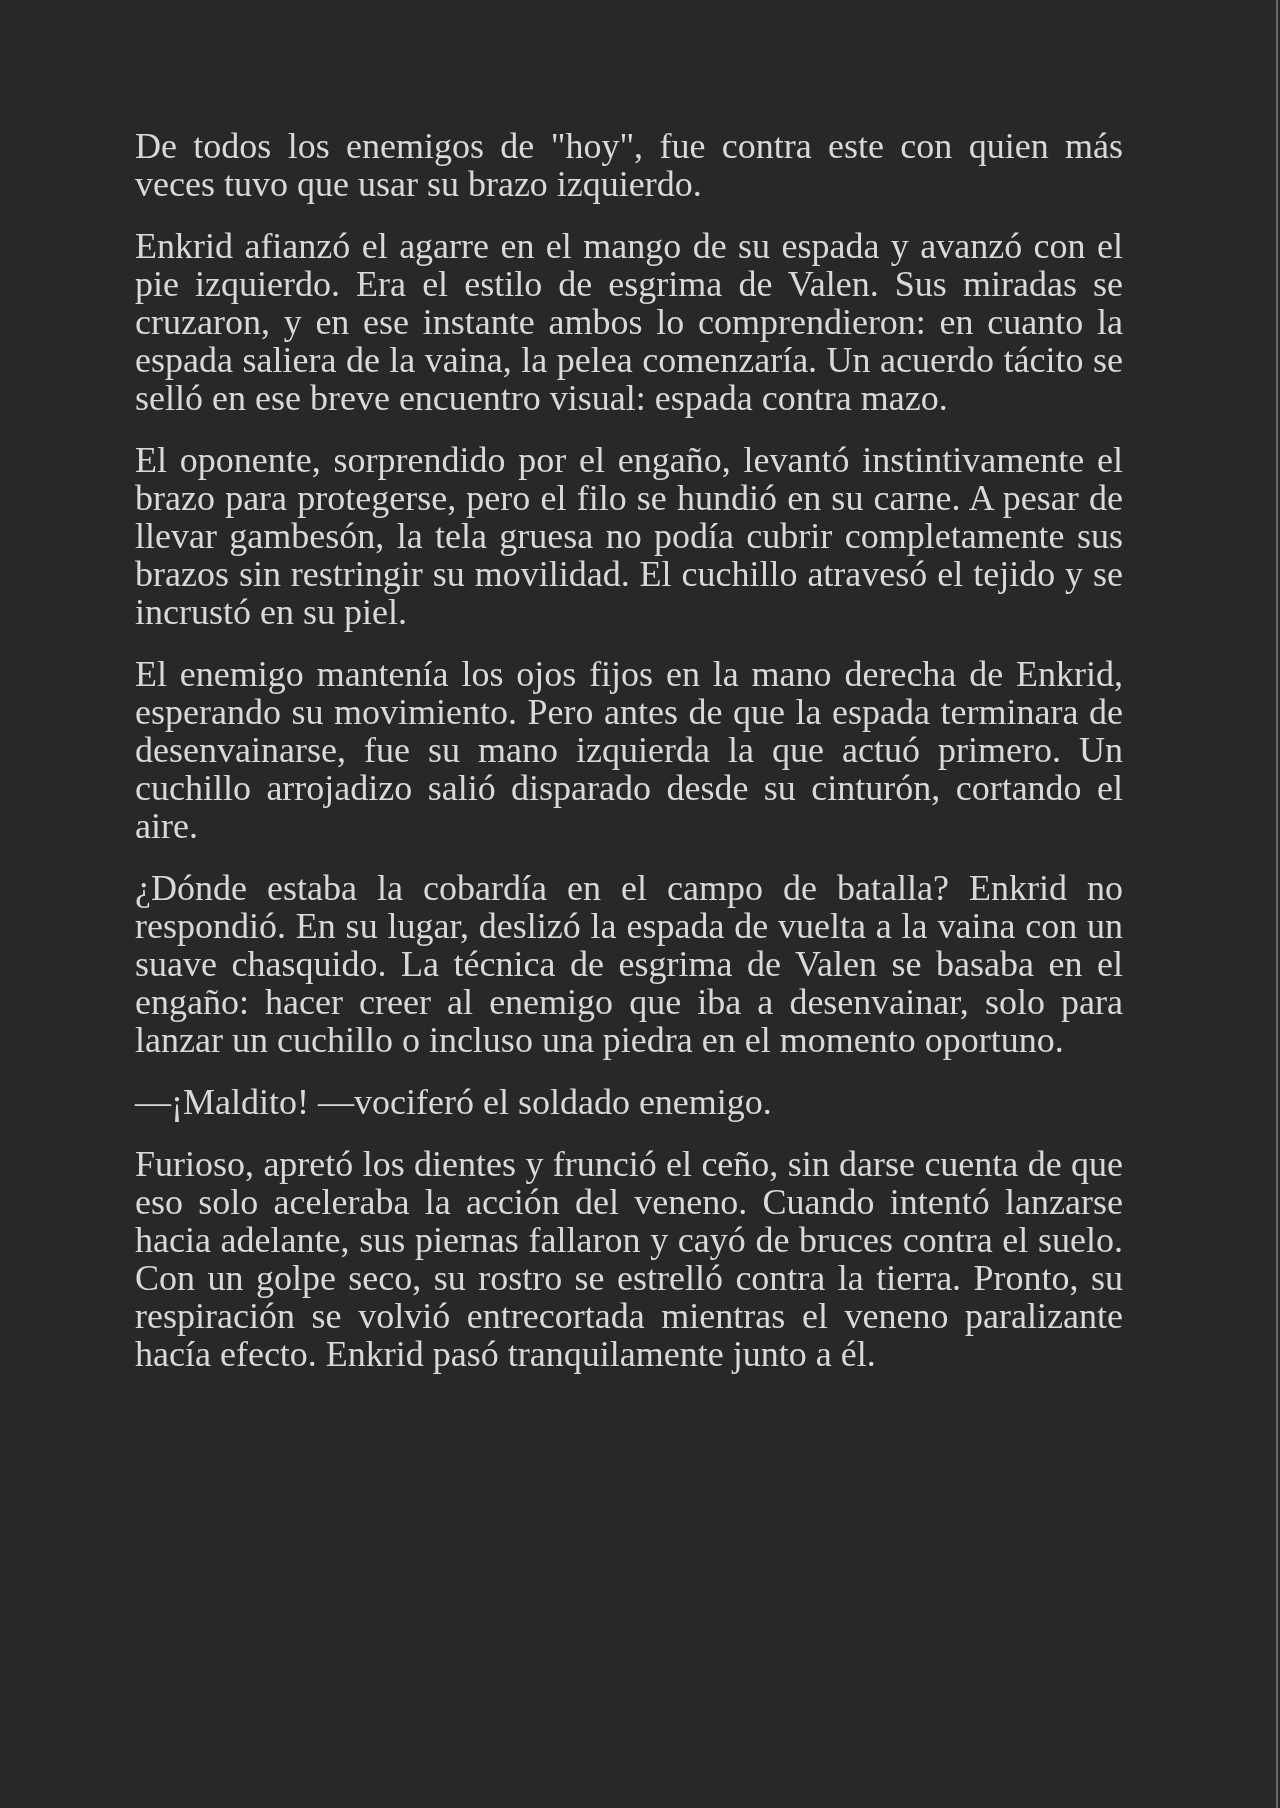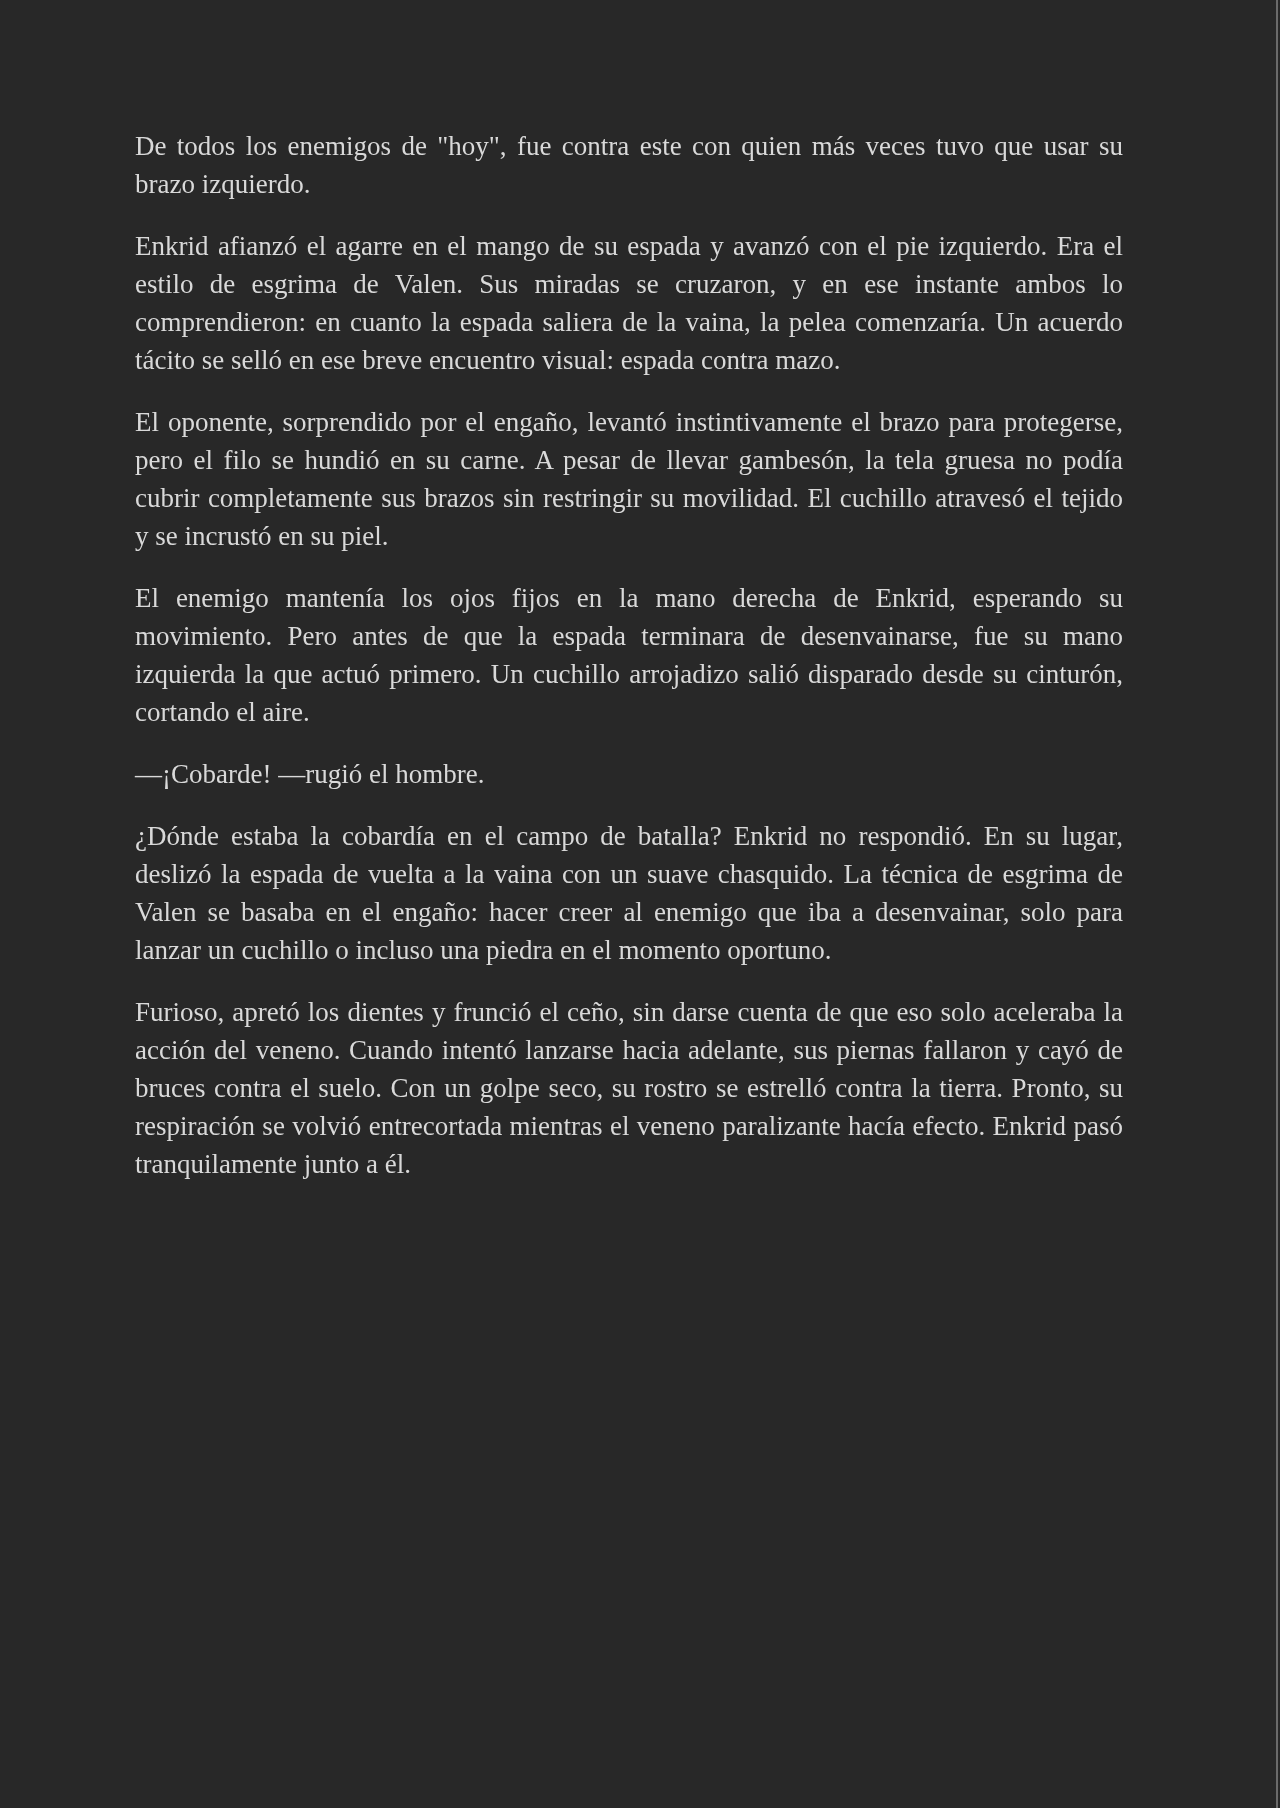--- a/index.html
+++ b/index.html
@@ -19,21 +19,21 @@
     position: relative;
     font-family: "Liberation Serif", "DejaVu Serif", serif;
   }
   .reader {
     position: absolute;
     top: 0;
     left: 135px;
     width: 988px;
     padding-top: 127px;
     color: var(--fg);
-    font-size: 27px;
+    font-size: 36px;
     line-height: 38px;
     text-align: justify;
   }
   .reader p {
     margin: 0 0 24px 0;
     padding: 0;
   }
   .scrollbar-track {
     position: absolute;
     top: 0;
@@ -45,18 +45,18 @@
   }
 </style>
 </head>
 <body>
 
 <div class="reader">
   <p>De todos los enemigos de "hoy", fue contra este con quien más veces tuvo que usar su brazo izquierdo.</p>
   <p>Enkrid afianzó el agarre en el mango de su espada y avanzó con el pie izquierdo. Era el estilo de esgrima de Valen. Sus miradas se cruzaron, y en ese instante ambos lo comprendieron: en cuanto la espada saliera de la vaina, la pelea comenzaría. Un acuerdo tácito se selló en ese breve encuentro visual: espada contra mazo.</p>
   <p>El oponente, sorprendido por el engaño, levantó instintivamente el brazo para protegerse, pero el filo se hundió en su carne. A pesar de llevar gambesón, la tela gruesa no podía cubrir completamente sus brazos sin restringir su movilidad. El cuchillo atravesó el tejido y se incrustó en su piel.</p>
   <p>El enemigo mantenía los ojos fijos en la mano derecha de Enkrid, esperando su movimiento. Pero antes de que la espada terminara de desenvainarse, fue su mano izquierda la que actuó primero. Un cuchillo arrojadizo salió disparado desde su cinturón, cortando el aire.</p>
-  <p>—¡Cobarde! —rugió el hombre.</p>
   <p>¿Dónde estaba la cobardía en el campo de batalla? Enkrid no respondió. En su lugar, deslizó la espada de vuelta a la vaina con un suave chasquido. La técnica de esgrima de Valen se basaba en el engaño: hacer creer al enemigo que iba a desenvainar, solo para lanzar un cuchillo o incluso una piedra en el momento oportuno.</p>
+  <p>—¡Maldito! —vociferó el soldado enemigo.</p>
   <p>Furioso, apretó los dientes y frunció el ceño, sin darse cuenta de que eso solo aceleraba la acción del veneno. Cuando intentó lanzarse hacia adelante, sus piernas fallaron y cayó de bruces contra el suelo. Con un golpe seco, su rostro se estrelló contra la tierra. Pronto, su respiración se volvió entrecortada mientras el veneno paralizante hacía efecto. Enkrid pasó tranquilamente junto a él.</p>
 </div>
 
 <div class="scrollbar-track"></div>
 
 </body></html>

